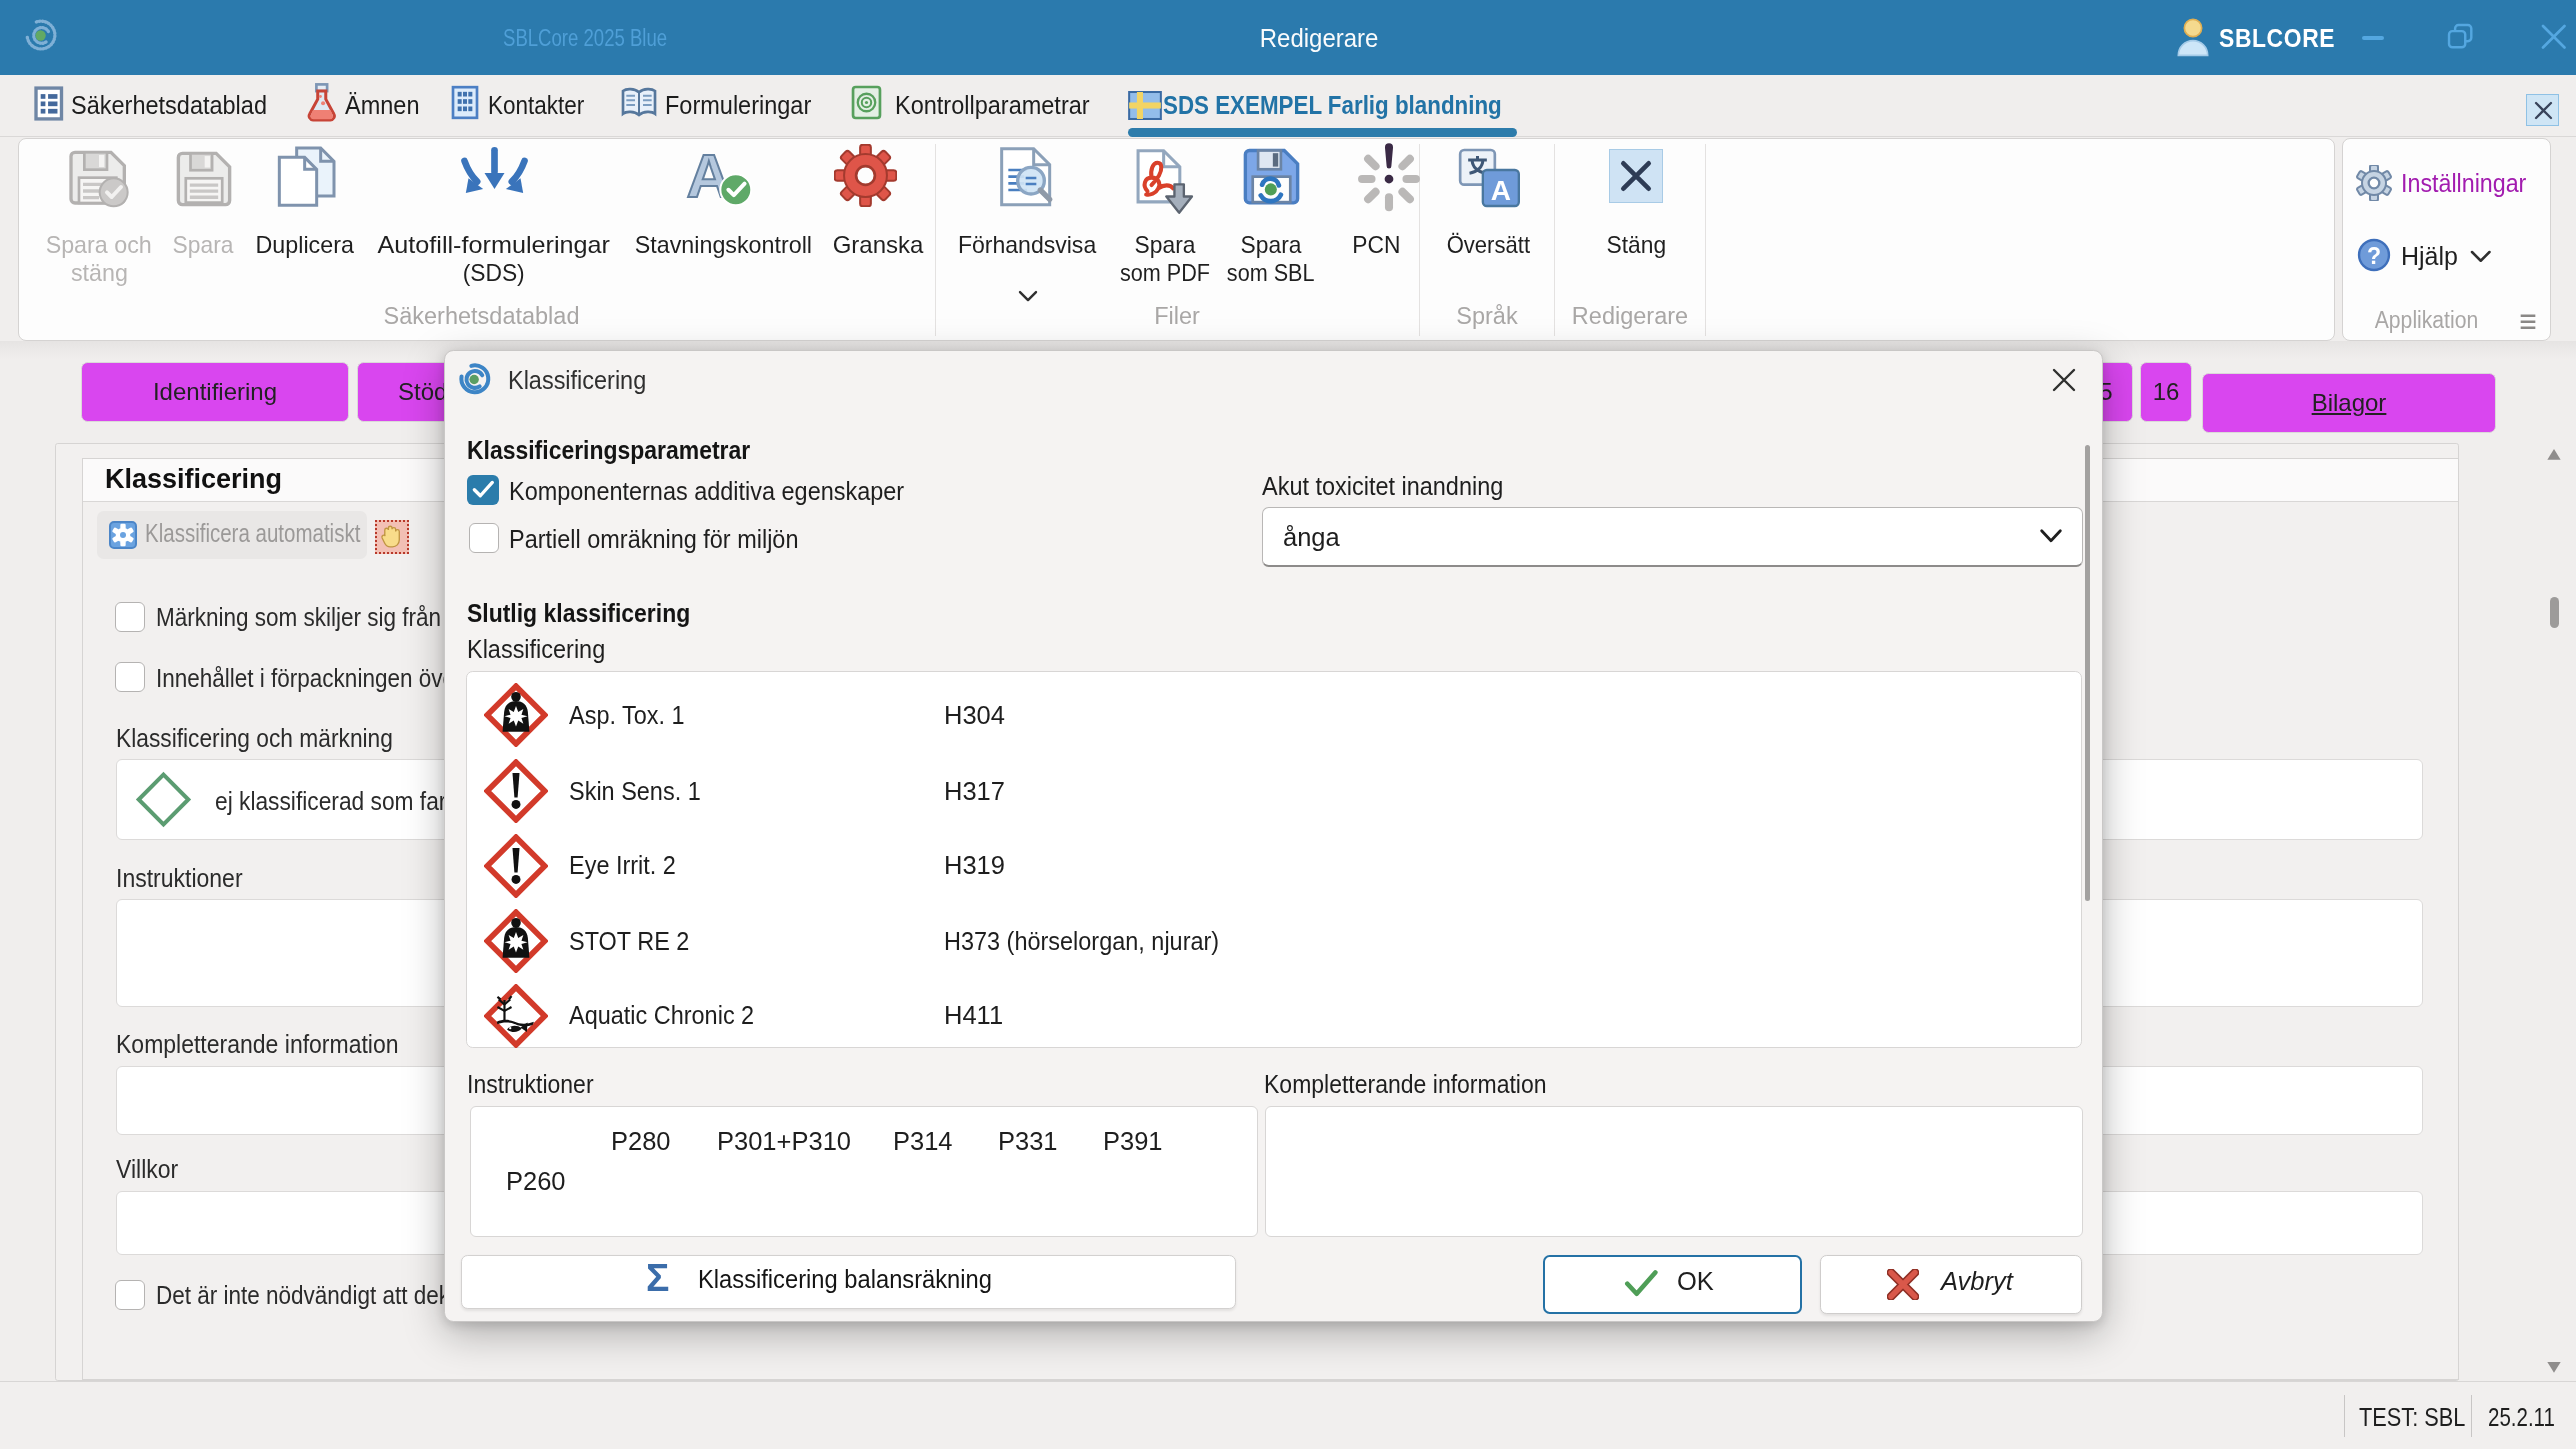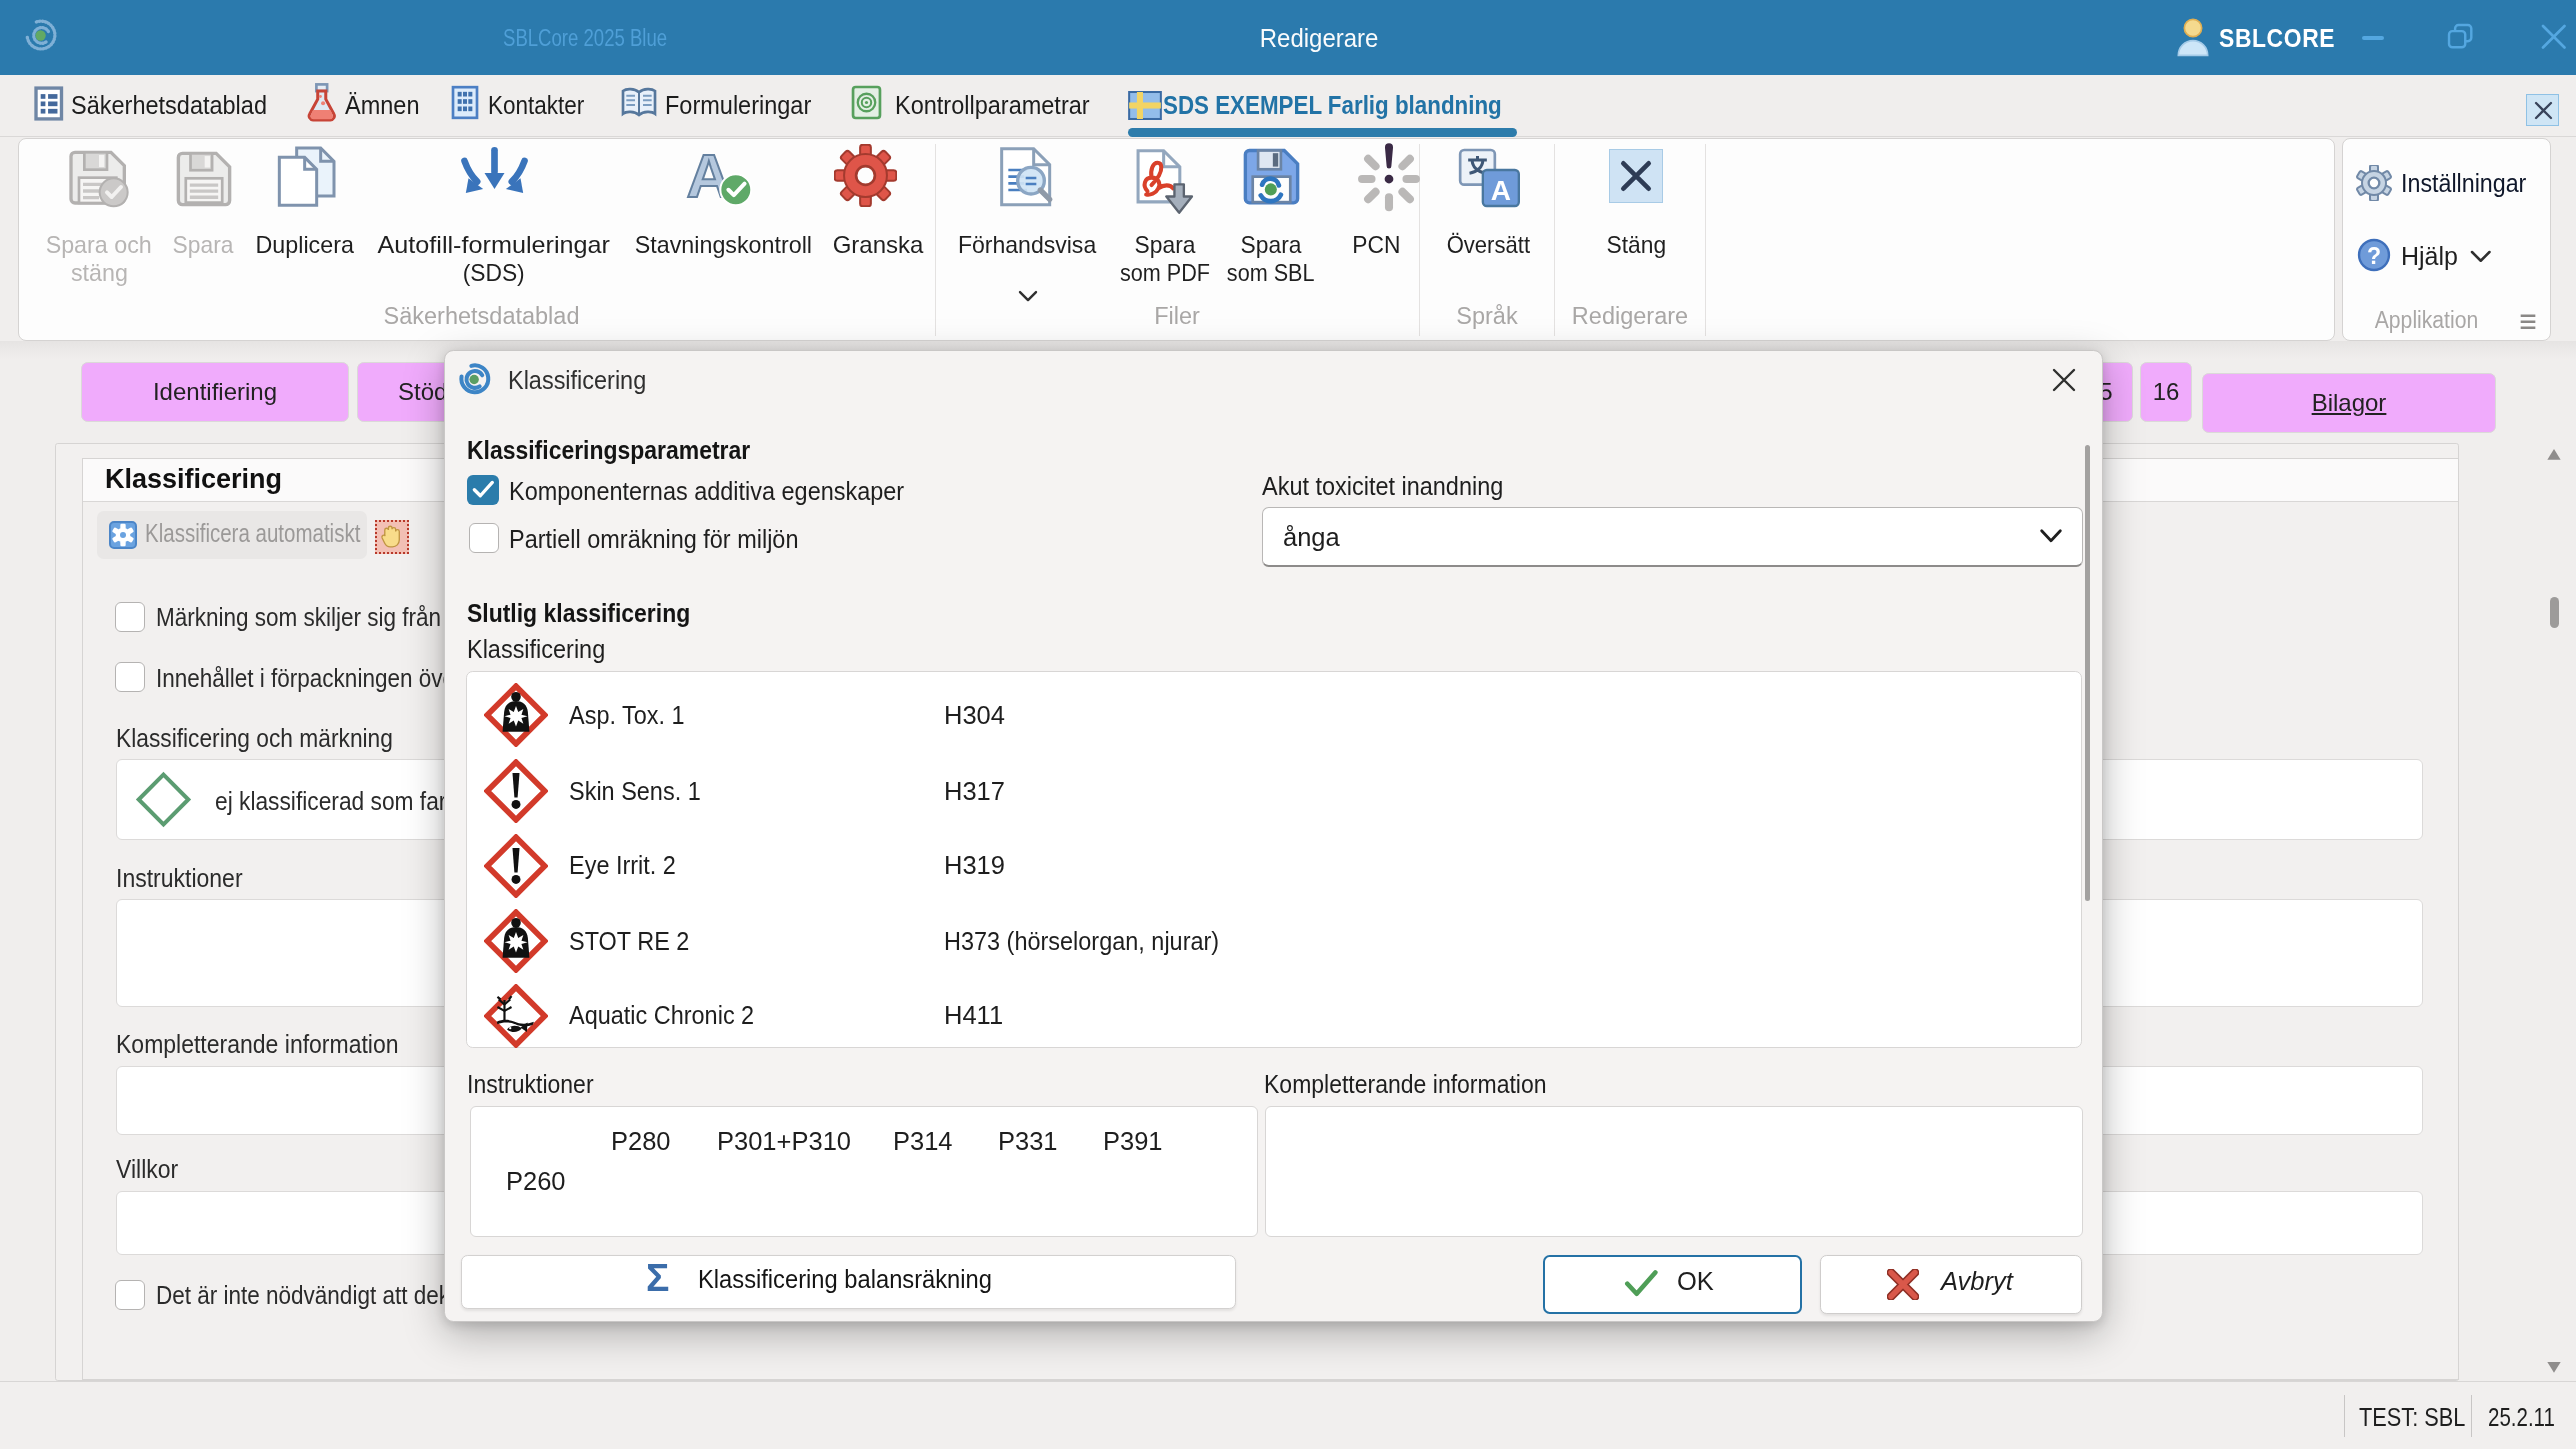--- a/index.html
+++ b/index.html
@@ -6,21 +6,21 @@
   body{width:2576px;height:1450px;position:relative;overflow:hidden;
        font-family:"Liberation Sans",sans-serif;background:#f0eeed;color:#1c1c1c;}
   .abs{position:absolute;}
   .ic{position:absolute;}
   .panel{position:absolute;background:#fdfdfd;border:1.3px solid #d5d3d2;border-radius:8px;box-sizing:border-box;}
   .gsep{position:absolute;width:1.3px;background:#e4e2e1;top:144px;height:192px;}
   .glabel{position:absolute;color:#a9a7a6;font-size:23.5px;text-align:center;}
   .btxt{position:absolute;font-size:24px;color:#1f1f1f;text-align:center;white-space:nowrap;}
   .btxtd{position:absolute;font-size:24px;color:#b7b5b4;text-align:center;white-space:nowrap;}
   .mtxt{position:absolute;font-size:25px;color:#1c1c1c;white-space:nowrap;}
-  .tabbtn{position:absolute;height:60px;background:#f0abfc;border:1.3px solid #dbd9d8;border-radius:6.7px;
+  .tabbtn{position:absolute;height:60px;background:#d946ef;border:1.3px solid #dbd9d8;border-radius:6.7px;
           box-sizing:border-box;text-align:center;font-size:24px;color:#222;line-height:58px;white-space:nowrap;}
   .lbl{position:absolute;font-size:25px;color:#2b2b2b;white-space:nowrap;}
   .wbox{position:absolute;background:#fff;border:1.3px solid #dcdad9;border-radius:6px;box-sizing:border-box;}
   .cb{position:absolute;width:29.5px;height:29.5px;background:#fff;border:1.3px solid #b5b3b2;border-radius:6px;box-sizing:border-box;}
   .dtxt{position:absolute;font-size:25.5px;color:#1e1e1e;white-space:nowrap;}
   .sx{display:inline-block;transform-origin:0 50%;}
   .sc{display:inline-block;transform-origin:50% 50%;}
 </style>
 </head>
 <body>
@@ -259,21 +259,21 @@
       <rect x="-6" y="-27" width="12" height="12" rx="3" transform="rotate(60)"></rect>
       <rect x="-6" y="-27" width="12" height="12" rx="3" transform="rotate(120)"></rect>
       <rect x="-6" y="-27" width="12" height="12" rx="3" transform="rotate(180)"></rect>
       <rect x="-6" y="-27" width="12" height="12" rx="3" transform="rotate(240)"></rect>
       <rect x="-6" y="-27" width="12" height="12" rx="3" transform="rotate(300)"></rect>
     </g>
     <circle r="18" fill="#c6d4e3" stroke="#7189a7" stroke-width="3"></circle>
     <circle r="8" fill="#fdfdfd" stroke="#7189a7" stroke-width="3.5"></circle>
   </g>
 </svg>
-<div class="abs" style="left:2401px;top:169px;font-size:25px;color:#0f172a;"><span class="sx" style="transform:scaleX(0.93);">Inställningar</span></div>
+<div class="abs" style="left:2401px;top:169px;font-size:25px;color:#a21caf;"><span class="sx" style="transform:scaleX(0.93);">Inställningar</span></div>
 <svg class="ic" style="left:2357px;top:238px;" width="34" height="34" viewBox="0 0 50 50">
   <circle cx="25" cy="25" r="22" fill="#6f9bd9" stroke="#3e6fbb" stroke-width="3.5"></circle>
   <text x="25" y="38" font-family="Liberation Sans" font-size="34" font-weight="bold" fill="#fff" text-anchor="middle">?</text>
 </svg>
 <div class="abs" style="left:2401px;top:242px;font-size:25px;color:#1f1f1f;">Hjälp</div>
 <svg class="ic" style="left:2470px;top:250px;" width="21.5" height="14.8" viewBox="0 0 32 22">
   <path d="M3 3 l13 13 l13 -13" stroke="#2f2f2f" stroke-width="3.8" fill="none" stroke-linecap="round" stroke-linejoin="round"></path>
 </svg>
 
 <div class="tabbtn" style="left:81px;top:362px;width:268px;">Identifiering</div>

